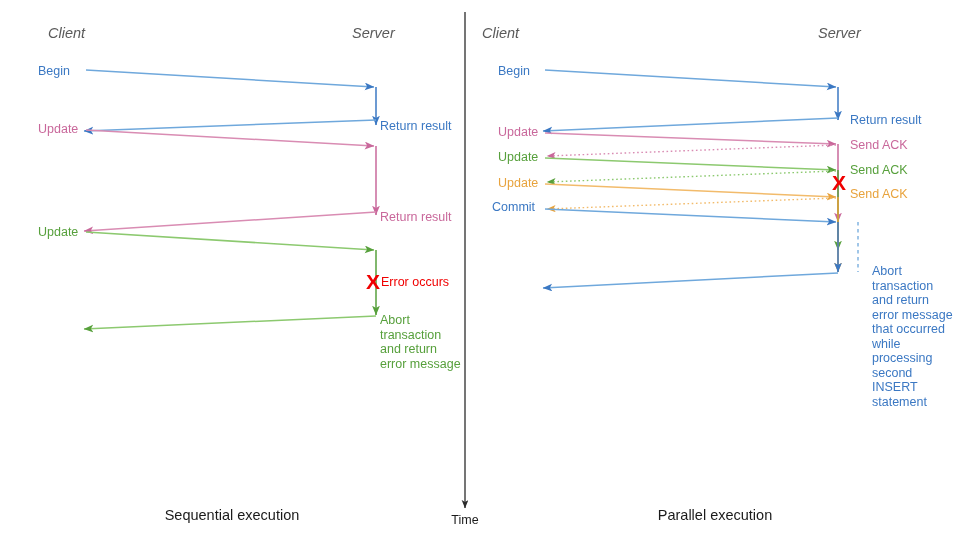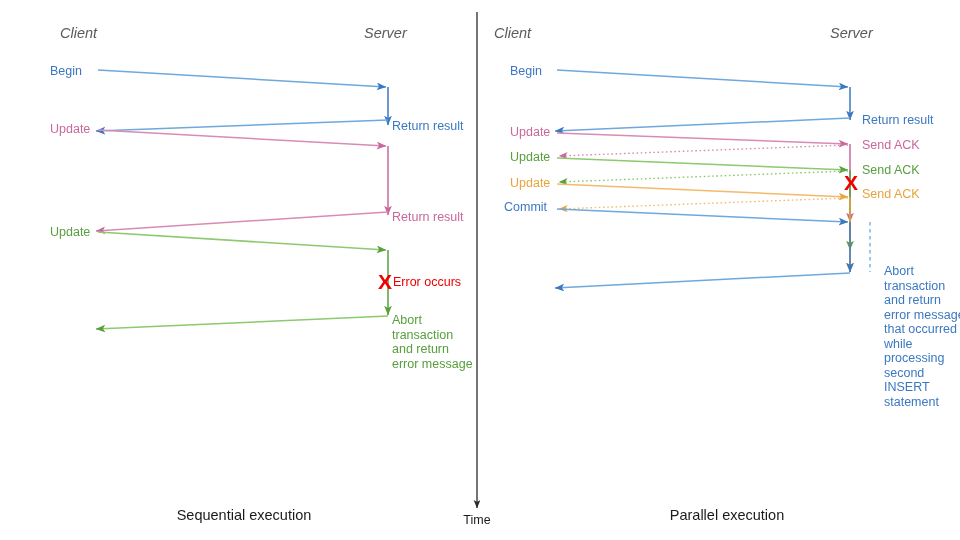--- a/index.html
+++ b/index.html
@@ -9,21 +9,21 @@
   }
   body {
     width: 960px;
     height: 540px;
     font-family: "Liberation Sans", sans-serif;
     overflow: hidden;
     position: relative;
   }
   #canvas-root {
     position: absolute;
-    left: 12px; top: 0;
+    left: 0; top: 0;
     width: 920px;
     height: 540px;
   }
   svg.diagram {
     position: absolute;
     left: 0; top: 0;
     width: 960px;
     height: 540px;
     display: block;
   }

